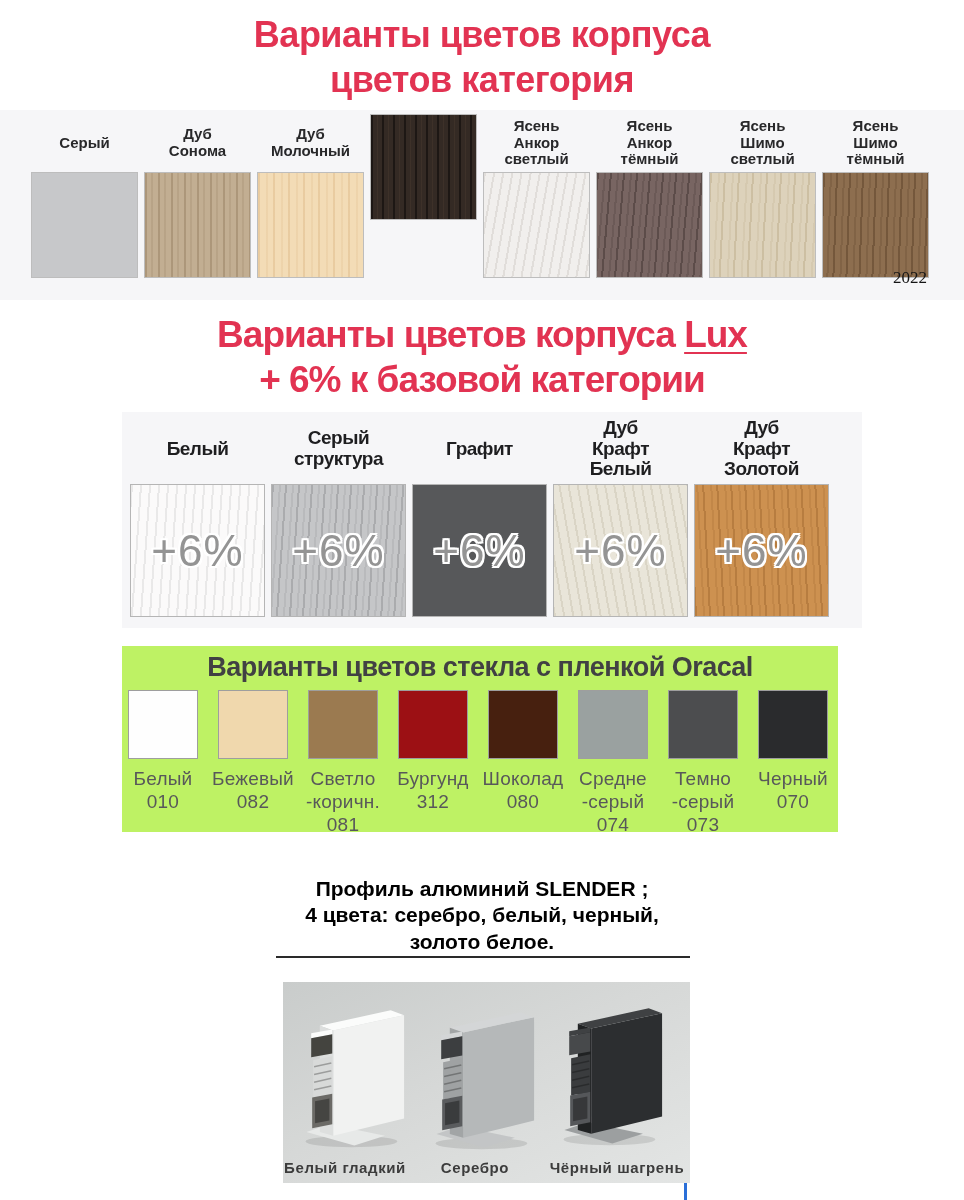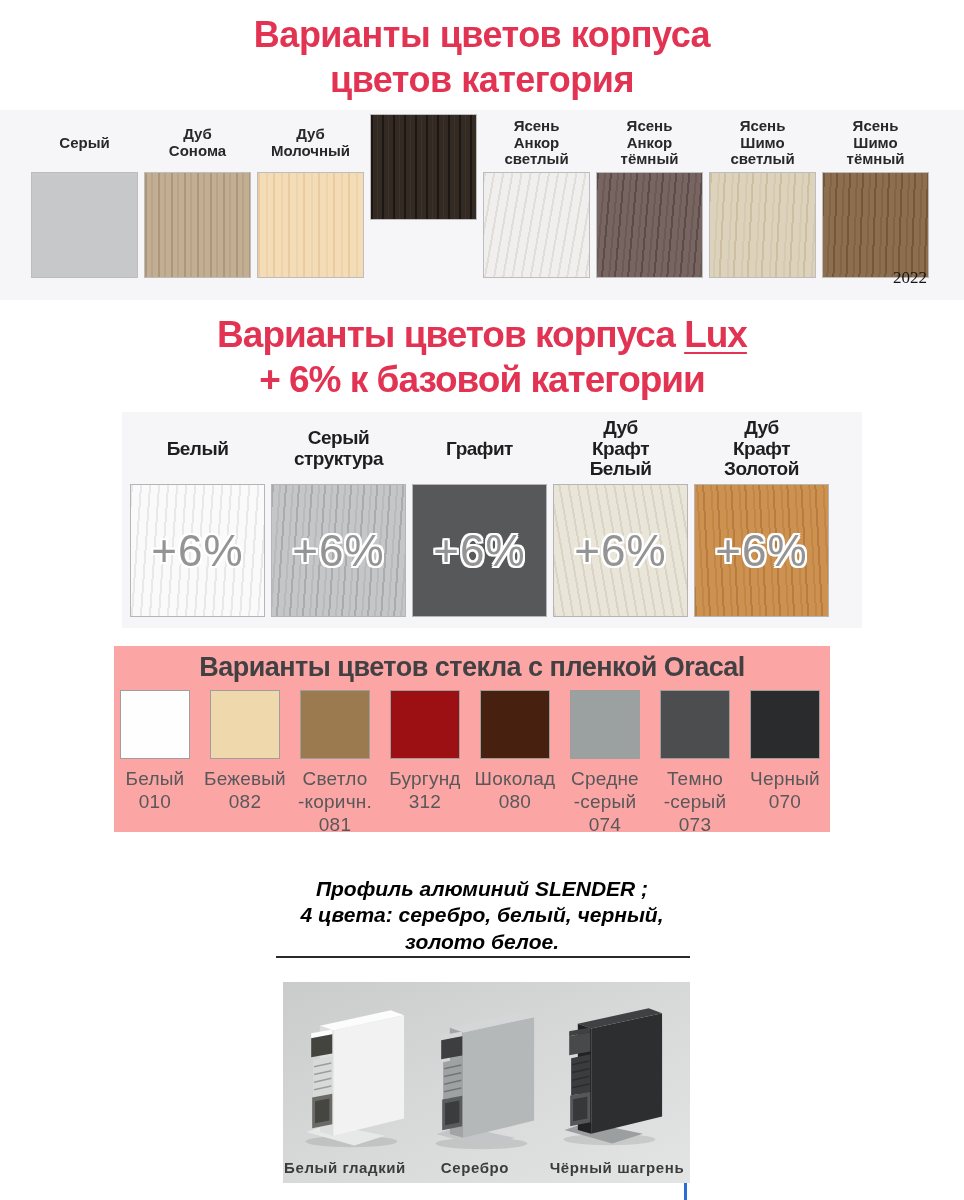--- a/index.html
+++ b/index.html
@@ -73,22 +73,22 @@
                 -2px -2px 0 #fff, 2px 2px 0 #fff, -2px 2px 0 #fff, 2px -2px 0 #fff;
   }
   .sw-lux-bely { background:#fbfafa repeating-linear-gradient(94deg, rgba(200,200,200,.35) 0 2px, transparent 2px 9px); }
   .sw-struktura { background:#c5c6c8 repeating-linear-gradient(94deg, rgba(130,131,134,.40) 0 2px, transparent 2px 7px, rgba(130,131,134,.18) 7px 9px, transparent 9px 13px); }
   .sw-grafit { background:#57585a; }
   .sw-kraft-b { background:#e9e5d9 repeating-linear-gradient(80deg, rgba(195,188,168,.40) 0 2px, transparent 2px 9px); }
   .sw-kraft-z { background:#cd9150 repeating-linear-gradient(87deg, rgba(150,95,40,.40) 0 2px, transparent 2px 8px, rgba(150,95,40,.20) 8px 10px, transparent 10px 14px); }
 
   
   .oracal-panel {
-    position:absolute; left:114px; top:646px; width:716px; height:186px;
-    background:#fca5a5;
+    position:absolute; left:122px; top:646px; width:716px; height:186px;
+    background:#bef264;
   }
   .oracal-title {
     position:absolute; left:0; top:6px; width:716px; text-align:center;
     font-weight:bold; font-size:27px; letter-spacing:-0.5px; color:#414143;
   }
   .oracal-row { position:absolute; left:-4px; top:44px; display:flex; }
   .o-col { width:90px; display:flex; flex-direction:column; align-items:center; }
   .o-sw { width:70px; height:69px; border:1px solid #9e9e9e; }
   .o-lbl {
     margin-top:8px; text-align:center; font-size:19px; line-height:1.22;
@@ -99,21 +99,21 @@
   .ow-081 { background:#9b7a50; }
   .ow-312 { background:#9c1014; }
   .ow-080 { background:#47200f; }
   .ow-074 { background:#9aa1a0; }
   .ow-073 { background:#4c4d4f; }
   .ow-070 { background:#2a2b2d; }
 
   
   .profile-text {
     position:absolute; left:0; top:876px; width:964px; text-align:center;
-    font-weight:bold; font-style:italic; font-size:21px; line-height:1.25;
+    font-weight:bold; font-size:21px; line-height:1.25;
     color:#000;
   }
   .profile-hr {
     position:absolute; left:276px; top:956px; width:414px; height:0;
     border-top:2px solid #2a2a2a;
   }
   .profile-photo {
     position:absolute; left:283px; top:982px; width:407px; height:201px;
     background:linear-gradient(155deg, #c9cccb 0%, #d6d8d7 45%, #e3e5e4 100%);
     overflow:hidden;

